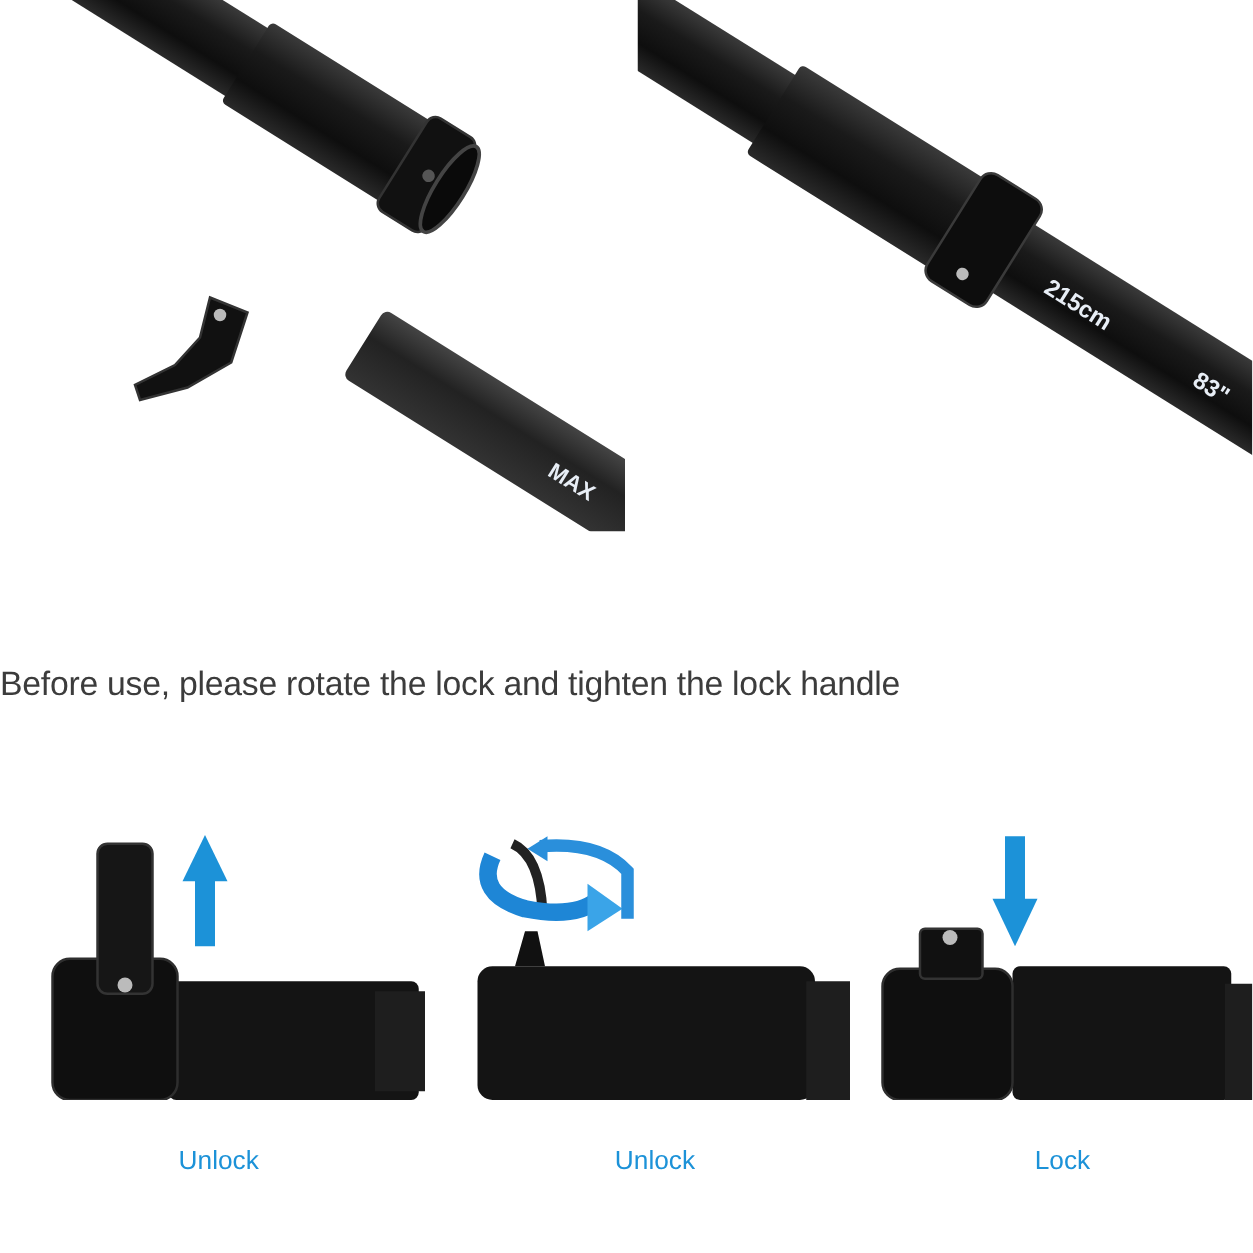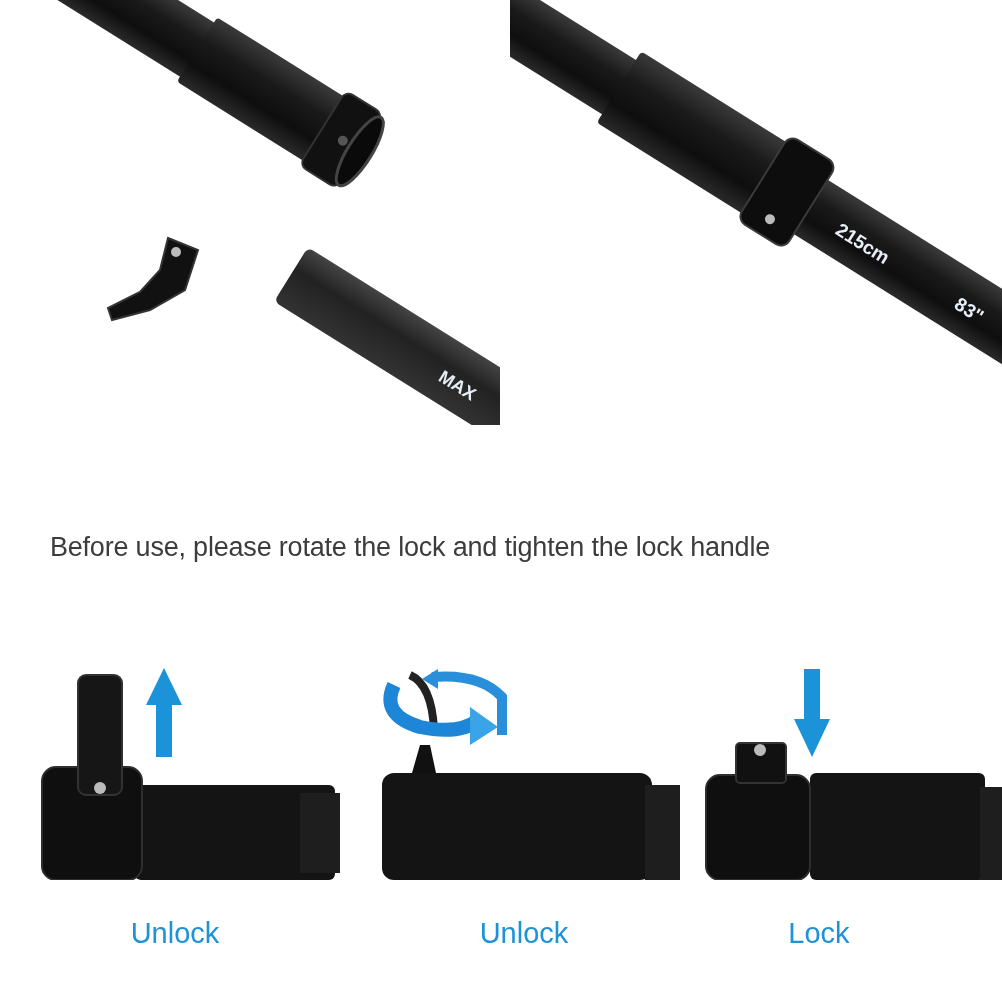--- a/index.html
+++ b/index.html
@@ -1,29 +1,29 @@
 <!DOCTYPE html>
 <html><head>
   <meta charset="utf-8">
   <style>
     html, body { margin: 0; padding: 0; background: #ffffff; }
     body { width: 1002px; height: 1002px; position: relative; overflow: hidden;
            font-family: "Liberation Sans", "DejaVu Sans", sans-serif; }
     .panel { position: absolute; overflow: hidden; background: #fff; }
     .tl { left: 0; top: 0; width: 500px; height: 425px; }
     .tr { left: 510px; top: 0; width: 492px; height: 445px; }
-    .caption { position: absolute; left: 0; width: 820px; top: 532px; text-align: center;
+    .caption { position: absolute; left: 0; width: 820px; top: 532px; text-align: left;
                font-size: 27px; color: #3c3c3c; letter-spacing: -0.2px; }
     .step { position: absolute; top: 655px; height: 225px; }
     .step1 { left: 40px; width: 300px; }
     .step2 { left: 360px; width: 320px; }
     .step3 { left: 700px; width: 302px; }
-    .step-label { position: absolute; top: 917px; font-size: 29px; color: #1c92d8;
+    .step-label { position: absolute; top: 917px; font-size: 21px; color: #1c92d8;
                   text-align: center; width: 200px; }
-    .lbl1 { left: 75px; } .lbl2 { left: 424px; } .lbl3 { left: 719px; }
+    .lbl1 { left: 75px; } .lbl2 { left: 424px; } .lbl3 { left: 750px; }
     svg { display: block; }
   </style>
 </head>
 <body>
 
 <div class="panel tl">
   <svg width="500" height="425" viewBox="0 0 500 425">
     <defs>
       <linearGradient id="tubeG" x1="0" y1="0" x2="0" y2="1">
         <stop offset="0" stop-color="#3a3a3a"></stop>

